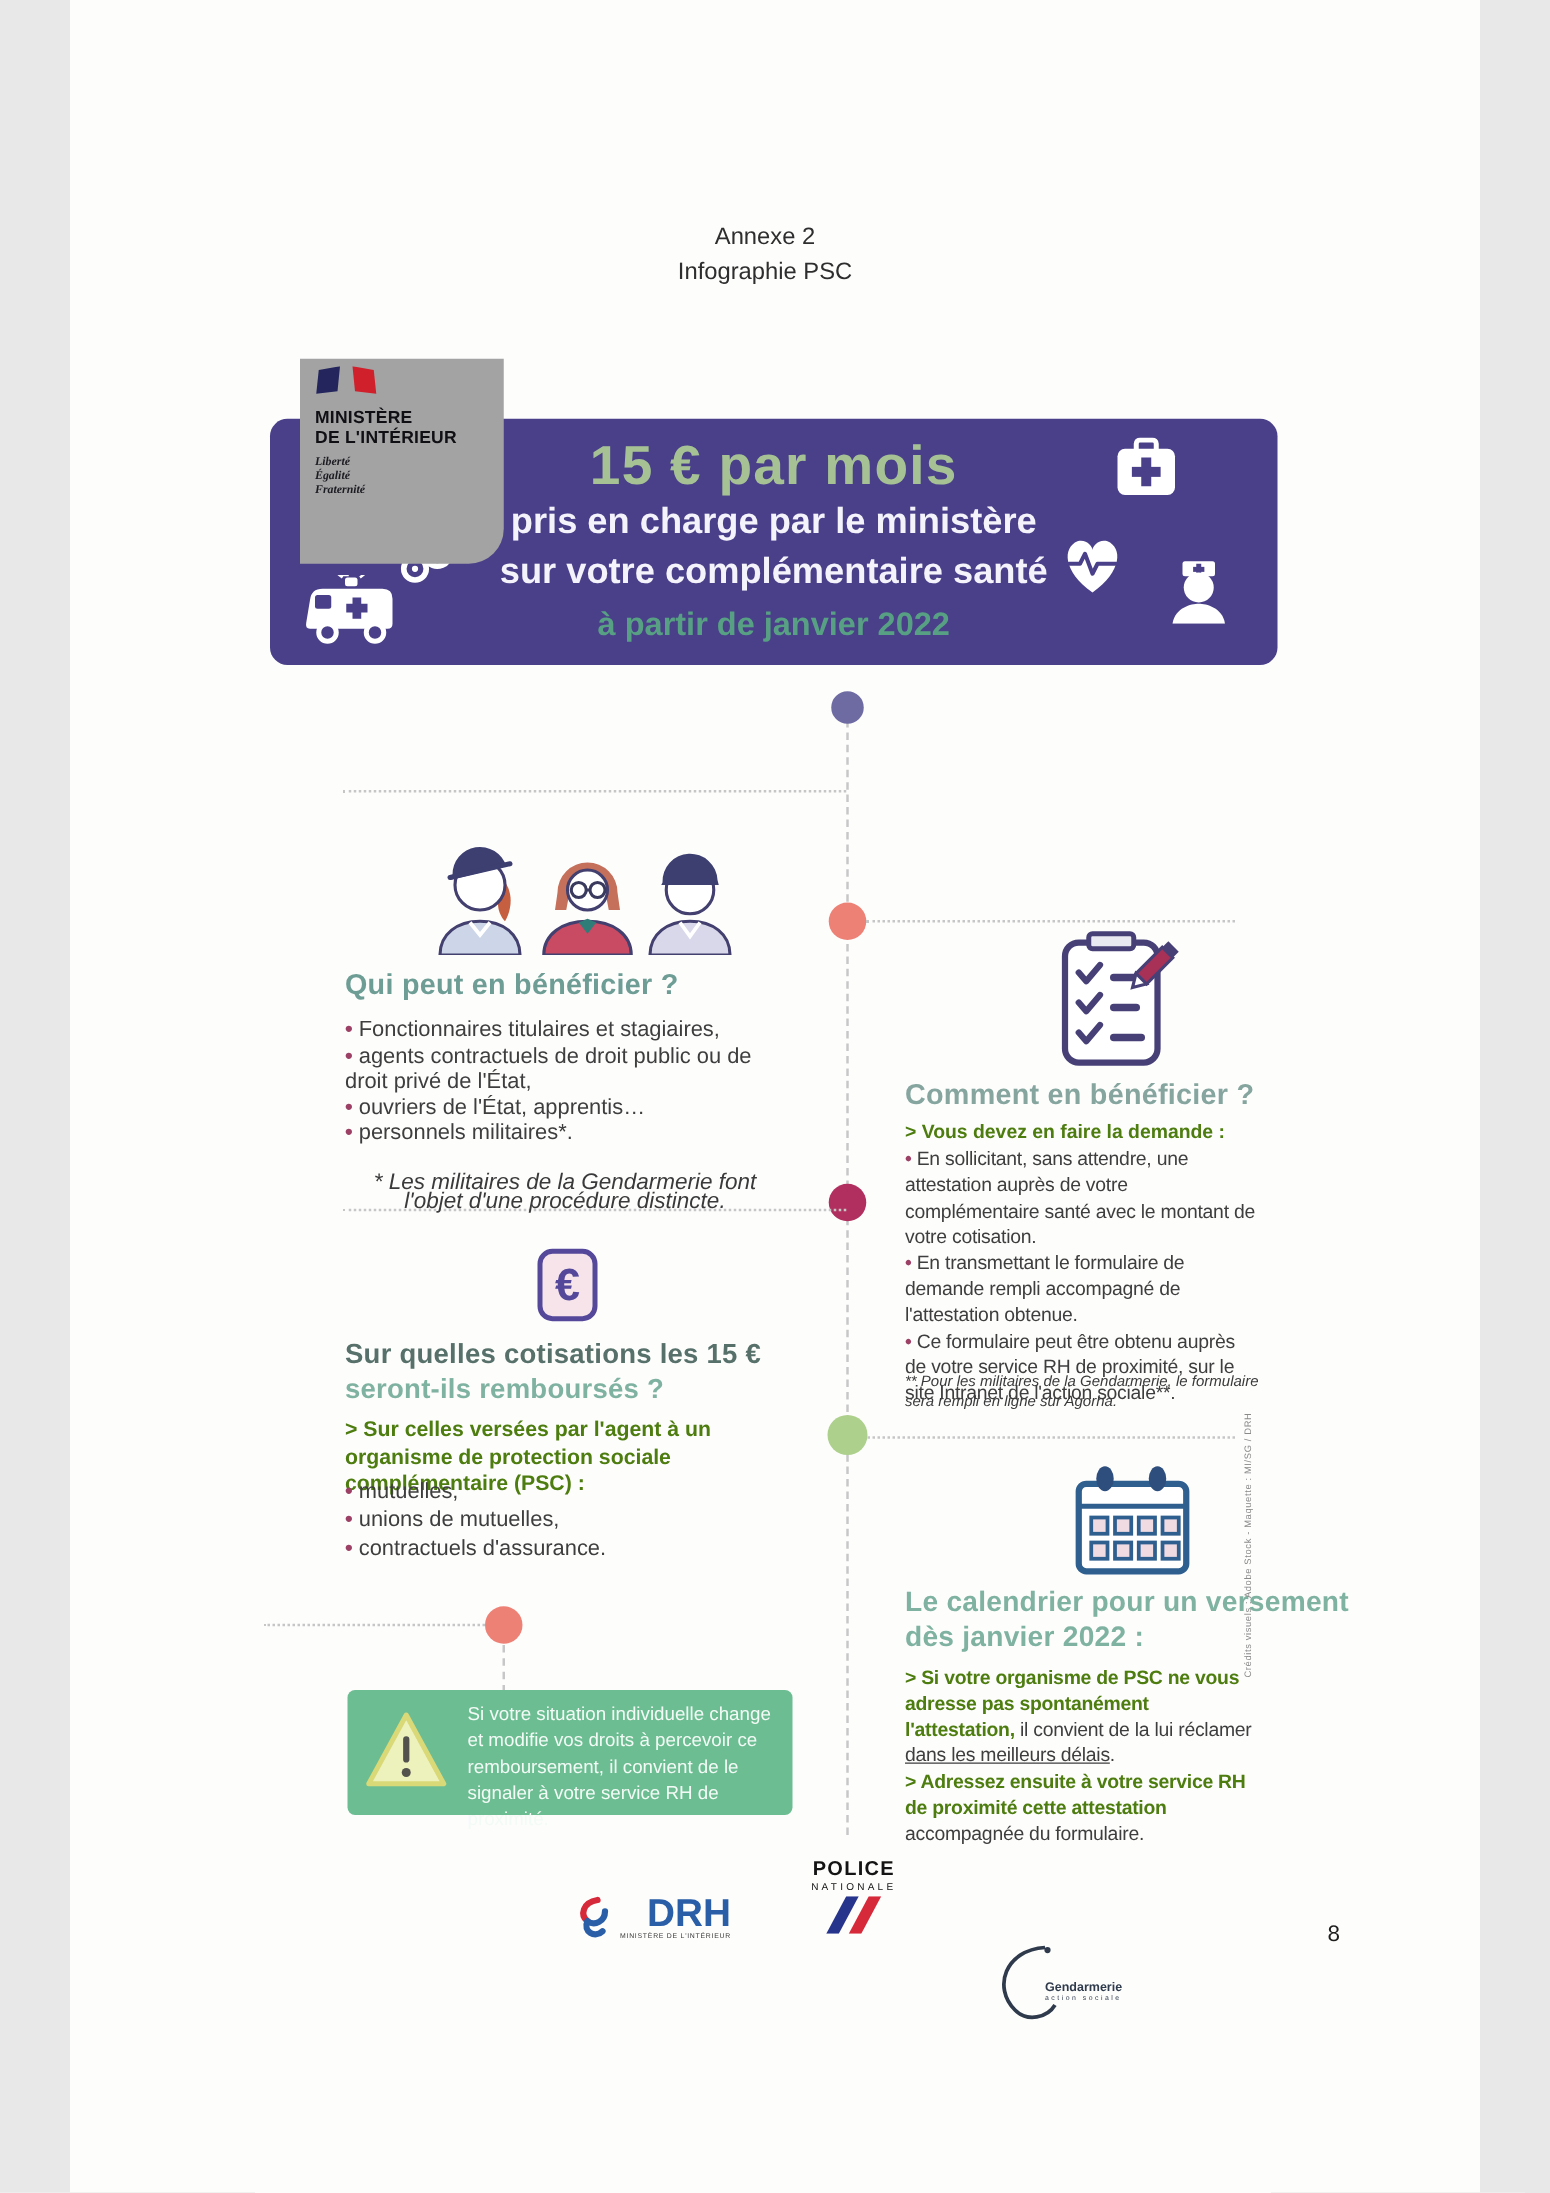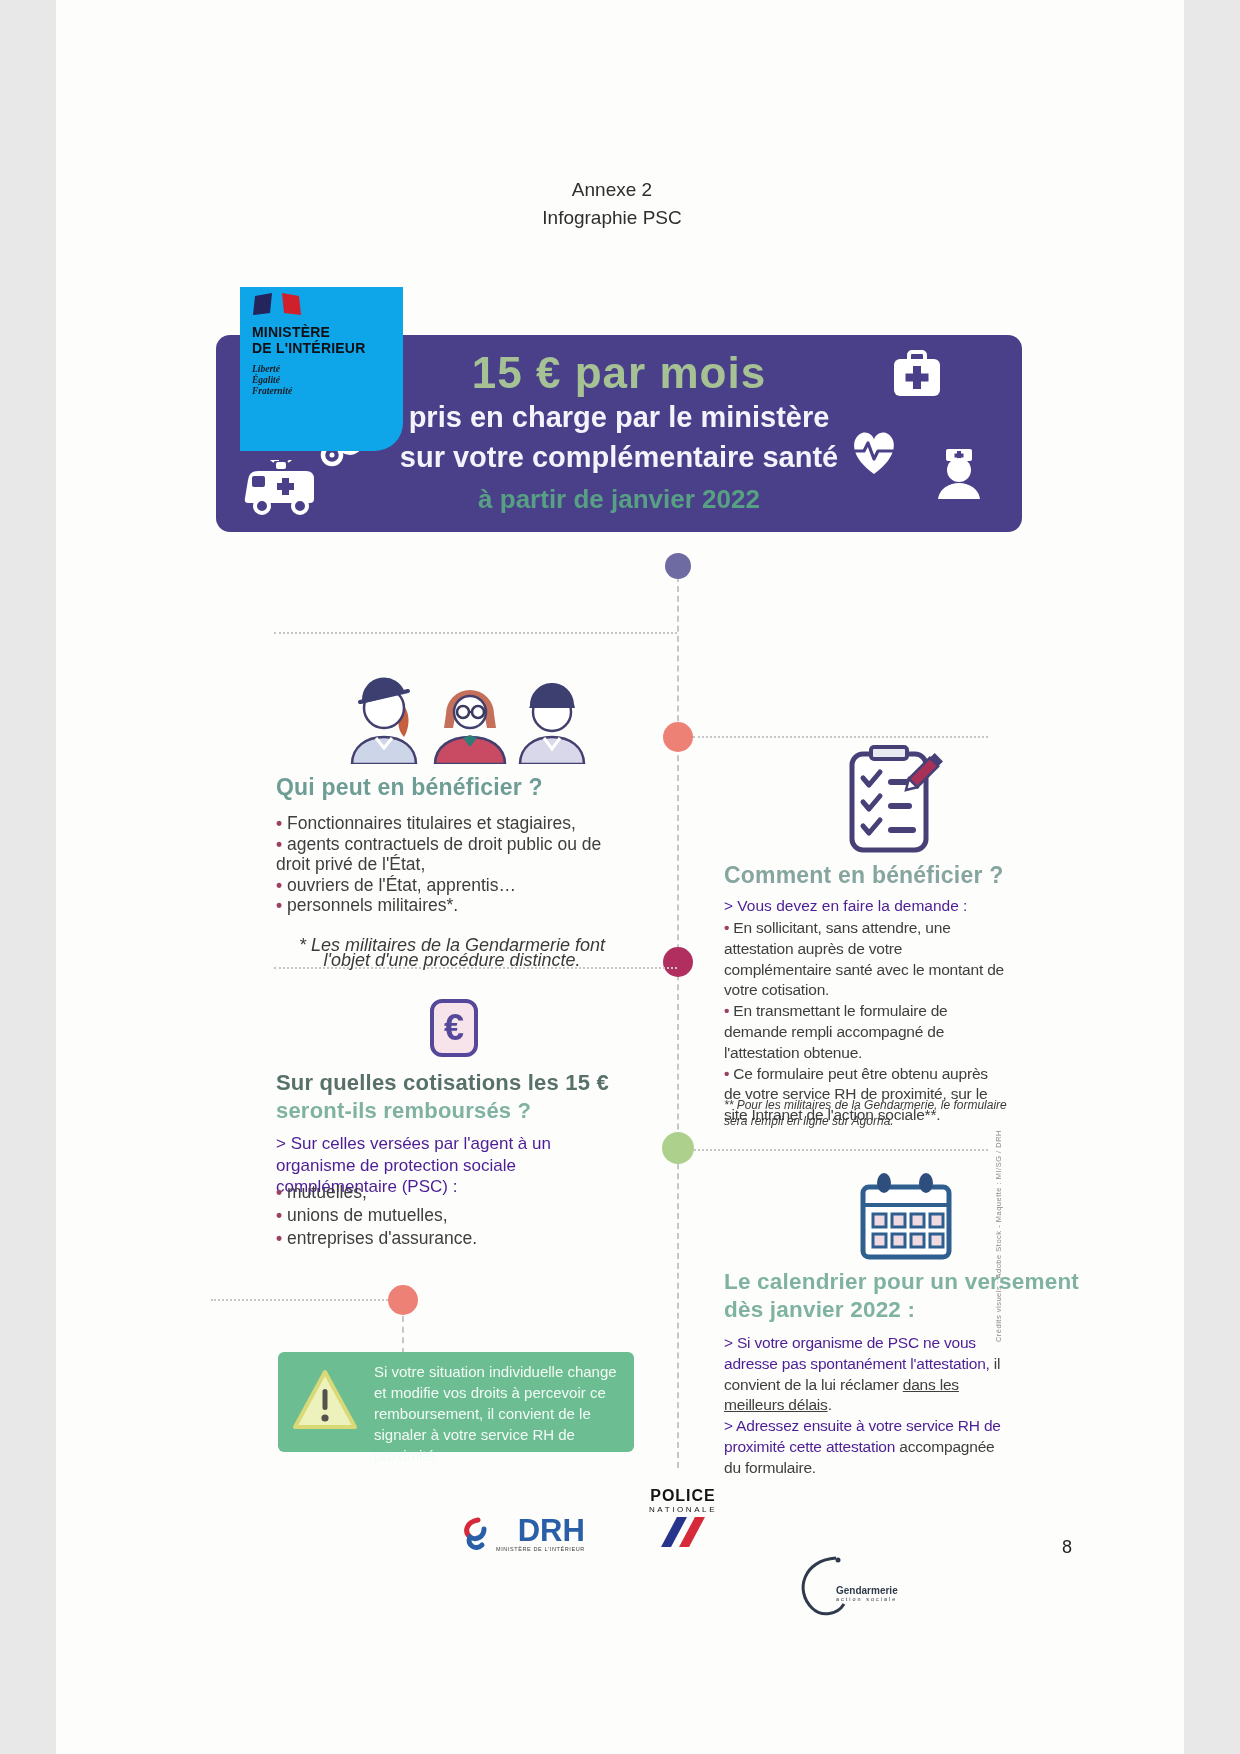--- a/index.html
+++ b/index.html
@@ -10,21 +10,21 @@
     font-family:"Liberation Sans", sans-serif; color:#3e3e3e;
   }
   .abs { position:absolute; }
 
   
   .annexe-title { left:380px; top:176px; width:352px; text-align:center;
     font-size:19px; line-height:28px; color:#2e2e2e; }
 
   
   .ministry-card { left:184px; top:287px; width:163px; height:164px;
-    background:#0ea5e9; border-radius:0 0 28px 0; z-index:3; padding:6px 0 0 12px; }
+    background:#a3a3a3; border-radius:0 0 28px 0; z-index:3; padding:6px 0 0 12px; }
   .ministry-name { font-size:14px; font-weight:800; color:#0f0f14;
     line-height:16px; letter-spacing:.2px; margin-top:4px; }
   .ministry-motto { margin-top:8px; font-family:"Liberation Serif", serif;
     font-style:italic; font-weight:700; font-size:9.5px; line-height:11px; color:#1b1b22; }
 
   
   .banner { left:160px; top:335px; width:806px; height:197px;
     background:#494089; border-radius:14px; z-index:2; }
   .banner-headline { left:0; right:0; top:13px; text-align:center;
     font-size:44px; font-weight:800; letter-spacing:1px; color:#a6c295; }
@@ -36,21 +36,21 @@
     font-size:26px; font-weight:800; color:#58a083; }
 
   
   .tl-vline { left:621px; top:566px; height:902px; width:0;
     border-left:2px dashed #c7c7c7; }
   .tl-hline { height:0; border-top:2px dotted #c6c6c6; }
   .tl-dot { border-radius:50%; }
 
   
   .h-teal { font-weight:800; font-size:23px; letter-spacing:.2px; }
-  .pink { color:#4c1d95; font-weight:400; }
+  .pink { color:#4d7c0f; font-weight:700; }
   .bullets .b::before { content:"• "; color:#9c4066; font-weight:700; }
   .footnote { font-style:italic; color:#3a3a3a; }
 
   .who-heading { left:220px; top:774px; color:#6d9d94; }
   .who-bullets { left:220px; top:813px; width:340px;
     font-size:17.5px; line-height:20.5px; }
   .who-footnote { left:220px; top:938px; width:352px; font-size:18px; line-height:15px;text-align:center; }
 
   .euro-box { left:374px; top:999px; width:48px; height:58px;
     border:4px solid #55489a; border-radius:12px; background:#f6e4ea;
@@ -222,21 +222,21 @@
   <div class="abs euro-box">
     <span>€</span>
   </div>
 
   <div class="abs h-teal cot-heading1">Sur quelles cotisations les 15 €</div>
   <div class="abs h-teal cot-heading2">seront-ils remboursés ?</div>
   <div class="abs pink cot-intro">&gt; Sur celles versées par l'agent à un organisme de protection sociale complémentaire (PSC) :</div>
   <div class="abs bullets cot-bullets">
     <div class="b">mutuelles,</div>
     <div class="b">unions de mutuelles,</div>
-    <div class="b">entreprises d'assurance.</div>
+    <div class="b">contractuels d'assurance.</div>
   </div>
 
   <div class="abs warn-box"></div>
   <svg class="abs" style="left:236px;top:1368px;" width="66" height="64" viewBox="0 0 66 64">
     <polygon points="33,4 63,59 3,59" fill="#edf2bd" stroke="#d9d977" stroke-width="4" stroke-linejoin="round"></polygon>
     <rect x="30.5" y="21" width="5" height="21" rx="2.5" fill="#53524c"></rect>
     <circle cx="33" cy="50" r="3.6" fill="#53524c"></circle>
   </svg>
   <div class="abs warn-text">Si votre situation individuelle change et modifie vos droits à percevoir ce remboursement, il convient de le signaler à votre service RH de proximité.</div>
 

